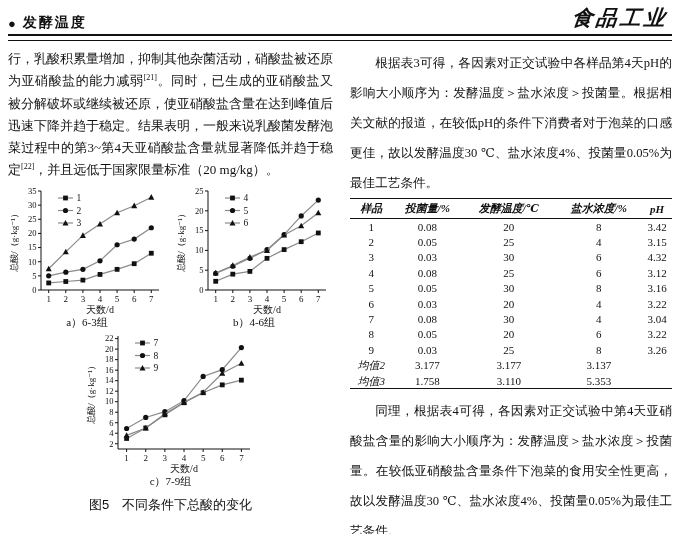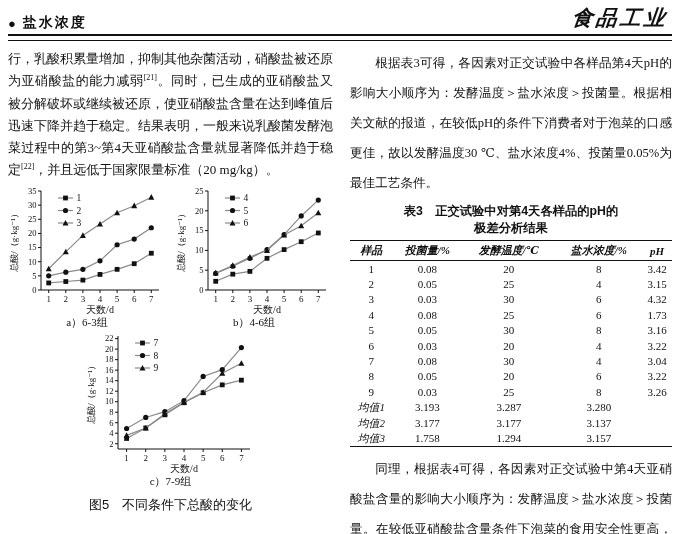--- a/index.html
+++ b/index.html
@@ -38,21 +38,21 @@
   svg text{font-family:"Liberation Serif","DejaVu Serif",serif;}
 </style>
 </head>
 <body>
 
 <div class="page">
 
   <div class="hdr">
     <div class="section-tag">
       <span class="bullet">●</span>
-      <span>盐水浓度</span>
+      <span>发酵温度</span>
     </div>
     <div class="journal-logo">食品工业</div>
   </div>
   <div class="rule"></div>
 
   <div class="columns">
 
     <div class="col-left">
       <p class="body-text"><span>行，乳酸积累量增加，抑制其他杂菌活动，硝酸盐被还原为亚硝酸盐的能力减弱</span><sup>[21]</sup><span>。同时，已生成的亚硝酸盐又被分解破坏或继续被还原，使亚硝酸盐含量在达到峰值后迅速下降并趋于稳定。结果表明，一般来说乳酸菌发酵泡菜过程中的第3~第4天亚硝酸盐含量就显著降低并趋于稳定</span><sup>[22]</sup><span>，并且远低于国家限量标准（20 mg/kg）。</span></p>
 
@@ -276,24 +276,20 @@
           <div class="sublabel">c）7-9组</div>
         </figure>
       </div>
 
       <div class="fig-caption">图5　不同条件下总酸的变化</div>
     </div>
 
     <div class="col-right">
       <p class="body-text indent"><span>根据表3可得，各因素对正交试验中各样品第4天pH的影响大小顺序为：发酵温度＞盐水浓度＞投菌量。根据相关文献的报道，在较低pH的条件下消费者对于泡菜的口感更佳，故以发酵温度30 ℃、盐水浓度4%、投菌量0.05%为最佳工艺条件。</span></p>
 
-      <div class="table-title">
-        <div>表3　正交试验中对第4天各样品的pH的</div>
-        <div>极差分析结果</div>
-      </div>
 
       <table class="datatable">
           <thead>
             <tr>
               <th>样品</th>
               <th>投菌量/%</th>
               <th>发酵温度/℃</th>
               <th>盐水浓度/%</th>
               <th>pH</th>
             </tr>
@@ -318,21 +314,21 @@
               <td>0.03</td>
               <td>30</td>
               <td>6</td>
               <td>4.32</td>
             </tr>
             <tr>
               <td>4</td>
               <td>0.08</td>
               <td>25</td>
               <td>6</td>
-              <td>1.73</td>
+              <td>3.12</td>
             </tr>
             <tr>
               <td>5</td>
               <td>0.05</td>
               <td>30</td>
               <td>8</td>
               <td>3.16</td>
             </tr>
             <tr>
               <td>6</td>
@@ -356,38 +352,31 @@
               <td>3.22</td>
             </tr>
             <tr>
               <td>9</td>
               <td>0.03</td>
               <td>25</td>
               <td>8</td>
               <td>3.26</td>
             </tr>
             <tr>
-              <td class="lbl">均值1</td>
-              <td>3.193</td>
-              <td>3.287</td>
-              <td>3.280</td>
-              <td></td>
-            </tr>
-            <tr>
               <td class="lbl">均值2</td>
               <td>3.177</td>
               <td>3.177</td>
               <td>3.137</td>
               <td></td>
             </tr>
             <tr>
               <td class="lbl">均值3</td>
               <td>1.758</td>
-              <td>1.294</td>
-              <td>3.157</td>
+              <td>3.110</td>
+              <td>5.353</td>
               <td></td>
             </tr>
           </tbody>
         </table>
 
       <p class="body-text indent" style="margin-top:7px"><span>同理，根据表4可得，各因素对正交试验中第4天亚硝酸盐含量的影响大小顺序为：发酵温度＞盐水浓度＞投菌量。在较低亚硝酸盐含量条件下泡菜的食用安全性更高，故以发酵温度30 ℃、盐水浓度4%、投菌量0.05%为最佳工艺条件。</span></p>
 
     </div>
 
   </div>

